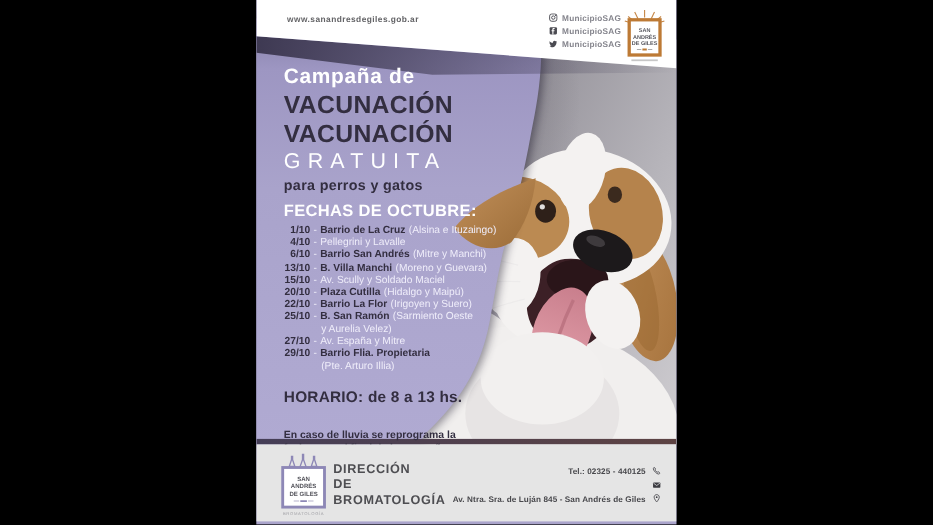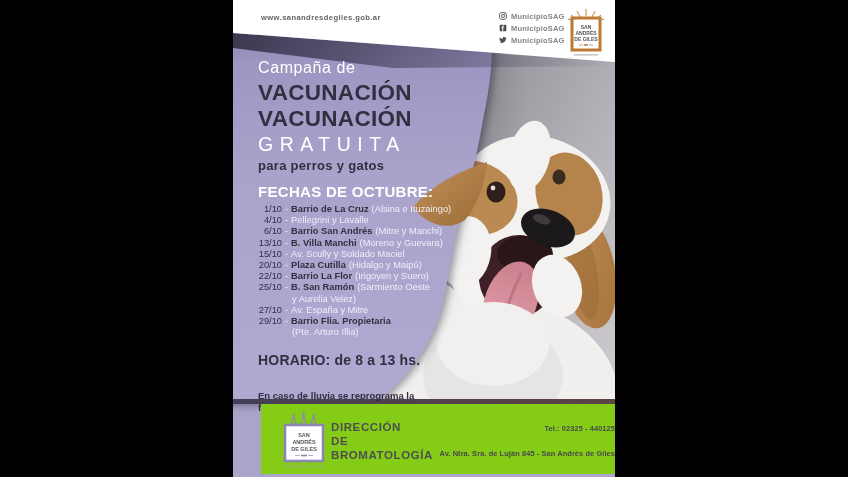--- a/index.html
+++ b/index.html
@@ -5,42 +5,42 @@
   html,body{margin:0;padding:0;background:#000;}
   .stage{position:relative;width:848px;height:477px;background:#000;overflow:hidden;
          font-family:"Liberation Sans",sans-serif;}
   .flyer{position:absolute;left:233px;top:0;width:382px;height:477px;overflow:hidden;background:#aaa4cb;}
 
   
   .photo{position:absolute;left:110px;top:36px;width:272px;height:368px;
          background:linear-gradient(115deg,#76737d 0%,#928f97 30%,#b6b4ba 70%,#cfcdd1 100%);}
   .panel-svg{position:absolute;left:0;top:0;width:382px;height:477px;pointer-events:none;}
   .overlay-svg{position:absolute;left:0;top:0;width:382px;height:477px;pointer-events:none;}
-  .footer{position:absolute;left:0;top:404px;width:382px;height:70px;background:#84cc16;margin-left:28px;}
+  .footer{position:absolute;left:0;top:404px;width:382px;height:70px;background:#e5e5e5;}
 
   
   .url{position:absolute;left:28px;top:13px;font-size:7.6px;letter-spacing:.4px;color:#636366;font-weight:bold;}
   .socials{position:absolute;left:266px;top:12px;}
   .social-row{display:flex;align-items:flex-start;height:12px;}
   .social-row svg{width:8px;height:8px;margin-right:4px;}
   .social-handle{font-size:7.5px;font-weight:bold;color:#84848c;letter-spacing:.2px;}
   .sun-logo{position:absolute;left:333px;top:6px;width:40px;height:52px;}
 
   
   .title{position:absolute;left:25px;top:60px;line-height:1;}
-  .kicker{font-size:16px;color:#fff;letter-spacing:.6px;margin-bottom:4px;font-weight:400;}
+  .kicker{font-size:19px;color:#fff;letter-spacing:.6px;margin-bottom:4px;font-weight:700;}
   .big{font-size:22.5px;font-weight:bold;color:#332e40;letter-spacing:.3px;line-height:26px;}
   .gratis{font-size:19.5px;color:#fff;letter-spacing:6.5px;line-height:25px;font-weight:400;}
   .subtitle{font-size:13px;color:#332e40;font-weight:600;line-height:17px;letter-spacing:.3px;}
 
   
   .dates{position:absolute;left:25px;top:183px;width:200px;}
   .dates-heading{font-size:15px;font-weight:bold;color:#fff;letter-spacing:.3px;margin-bottom:4px;}
   .drow{font-size:9.3px;line-height:11.2px;white-space:nowrap;}
-  .dday{display:inline-block;width:24px;text-align:right;font-weight:normal;color:#332e40;}
+  .dday{display:inline-block;width:24px;text-align:right;font-weight:bold;color:#332e40;}
   .dsep{display:inline-block;margin:0 3px 0 3px;color:#efedfa;}
   .dbold{font-weight:bold;color:#332e40;margin-right:3px;}
   .dlight{color:#efedfa;}
   .dbold:empty,.dlight:empty{display:none;}
   .cont{padding-left:34px;}
 
   
   .schedule{position:absolute;left:25px;top:352px;}
   .sched-heading{font-size:14px;font-weight:bold;color:#332e40;letter-spacing:.2px;margin-bottom:22px;}
   .sched-note{font-size:9.5px;font-weight:600;color:#332e40;line-height:11.5px;}

